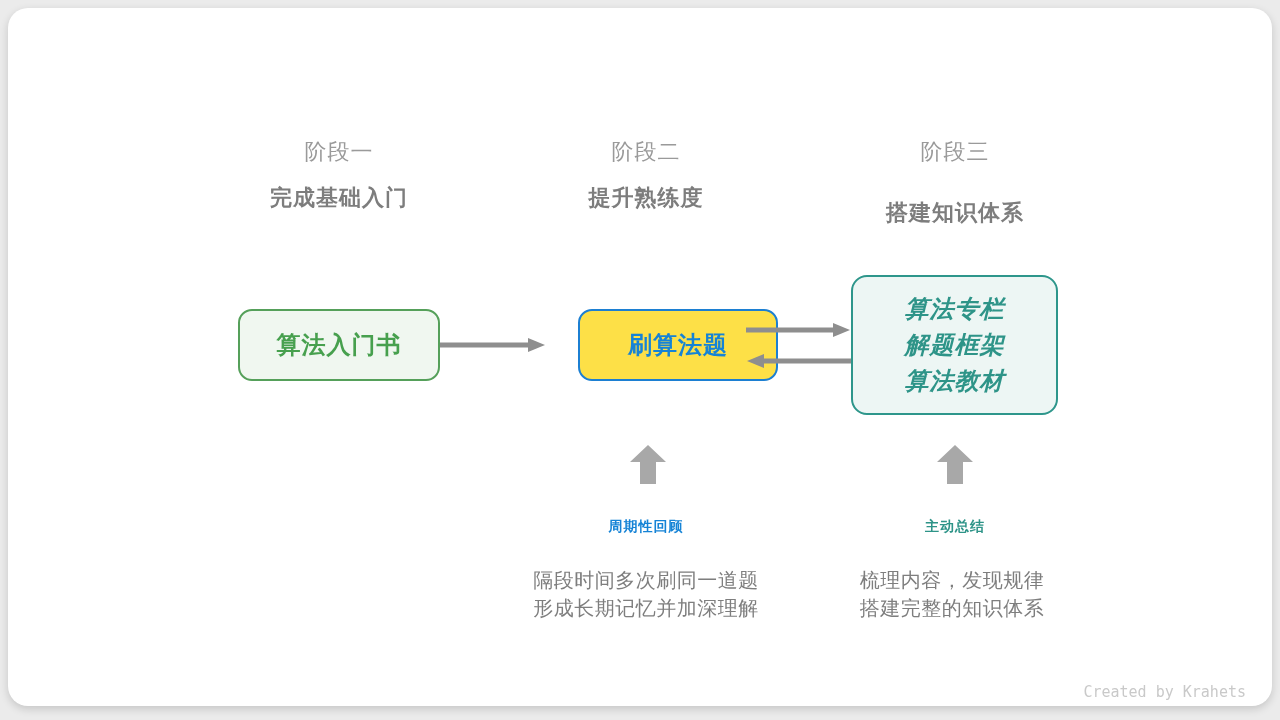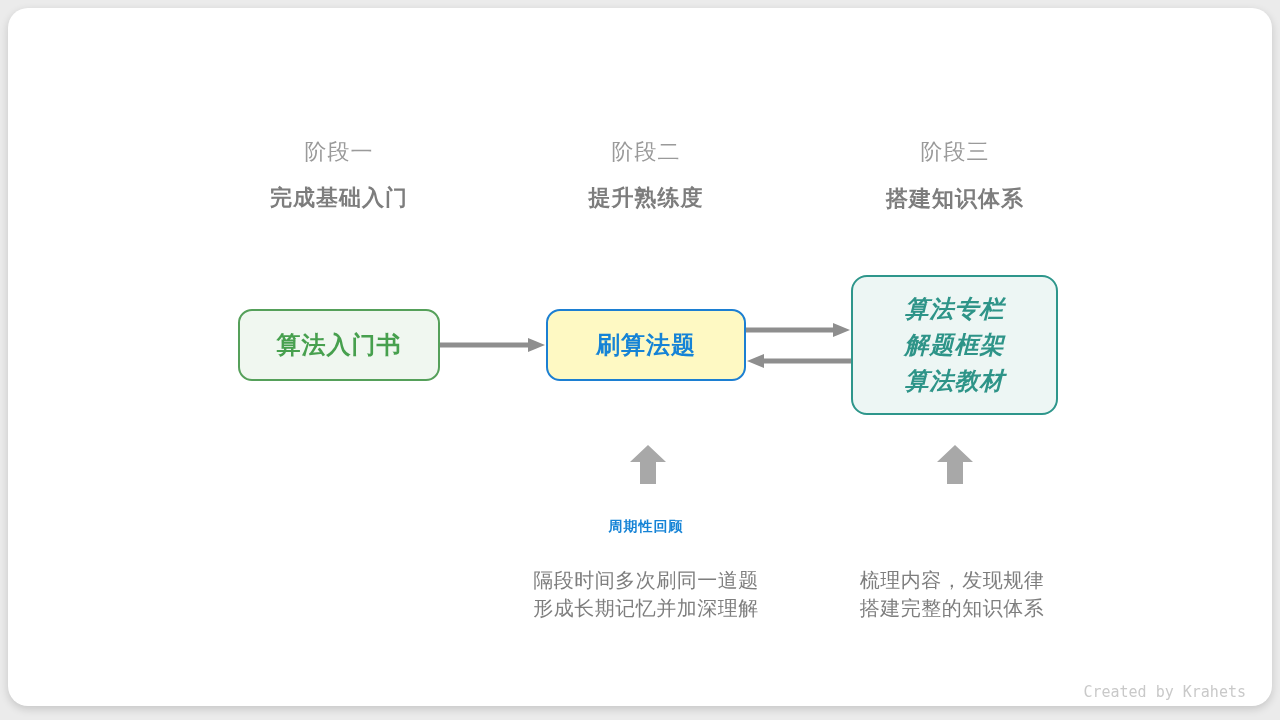--- a/index.html
+++ b/index.html
@@ -40,21 +40,21 @@
     display: flex;
     flex-direction: column;
     align-items: center;
     justify-content: center;
     border-radius: 14px;
     font-size: 24px;
     font-weight: bold;
     letter-spacing: 1px;
   }
   .node-green  { border: 2px solid #55a05a; background: #f0f7f0; color: #47a04e; }
-  .node-blue   { border: 2px solid #1c7fd2; background: #fef9c3; color: #1583d6; }
+  .node-blue   { border: 2px solid #1c7fd2; background: #fde047; color: #1583d6; margin-left: 32px; }
   .node-teal   { border: 2px solid #2e968b; background: #edf6f4; color: #2e9488; border-radius: 16px; font-style: italic; }
   .node-line { line-height: 36px; }
 
   
   .annotation-heading {
     width: 300px;
     font-size: 14px;
     font-weight: bold;
     letter-spacing: 1px;
   }
@@ -84,21 +84,21 @@
 <div class="canvas">
   <div class="card">
 
     <div class="abs centered stage-label" style="left:181px; top:129px;">阶段一</div>
     <div class="abs centered stage-subtitle" style="left:181px; top:175px;">完成基础入门</div>
 
     <div class="abs centered stage-label" style="left:488px; top:129px;">阶段二</div>
     <div class="abs centered stage-subtitle" style="left:488px; top:175px;">提升熟练度</div>
 
     <div class="abs centered stage-label" style="left:797px; top:129px;">阶段三</div>
-    <div class="abs centered stage-subtitle" style="left:797px; top:176px;">搭建知识体系</div>
+    <div class="abs centered stage-subtitle" style="left:797px; top:190px;">搭建知识体系</div>
 
     <div class="abs node node-green" style="left:230px; top:301px; width:202px; height:72px;">
       <span>算法入门书</span>
     </div>
 
     <svg class="abs" style="left:432px; top:329px;" width="106" height="16" viewBox="0 0 106 16">
       <line x1="0" y1="8" x2="90" y2="8" stroke="#8e8e8e" stroke-width="5"></line>
       <polygon points="88,1 105,8 88,15" fill="#8e8e8e"></polygon>
     </svg>
 
@@ -129,20 +129,21 @@
     <svg class="abs" style="left:929px; top:437px;" width="36" height="39" viewBox="0 0 36 39">
       <polygon points="18,0 36,17 26,17 26,39 10,39 10,17 0,17" fill="#a8a8a8"></polygon>
     </svg>
 
     <div class="abs centered annotation-heading heading-blue" style="left:488px; top:510px;">周期性回顾</div>
     <div class="abs centered annotation-desc" style="left:478px; top:558px;text-align:center;">
       <div>隔段时间多次刷同一道题</div>
       <div>形成长期记忆并加深理解</div>
     </div>
 
+    <div class="abs centered annotation-heading heading-teal" style="left:797px; top:510px;">主动总结</div>
     <div class="abs centered annotation-desc" style="left:784px; top:558px;">
       <div>梳理内容，发现规律</div>
       <div>搭建完整的知识体系</div>
     </div>
 
     <div class="abs footer-credit" style="left:938px; top:675px;">Created by Krahets</div>
 
   </div>
 </div>
 

